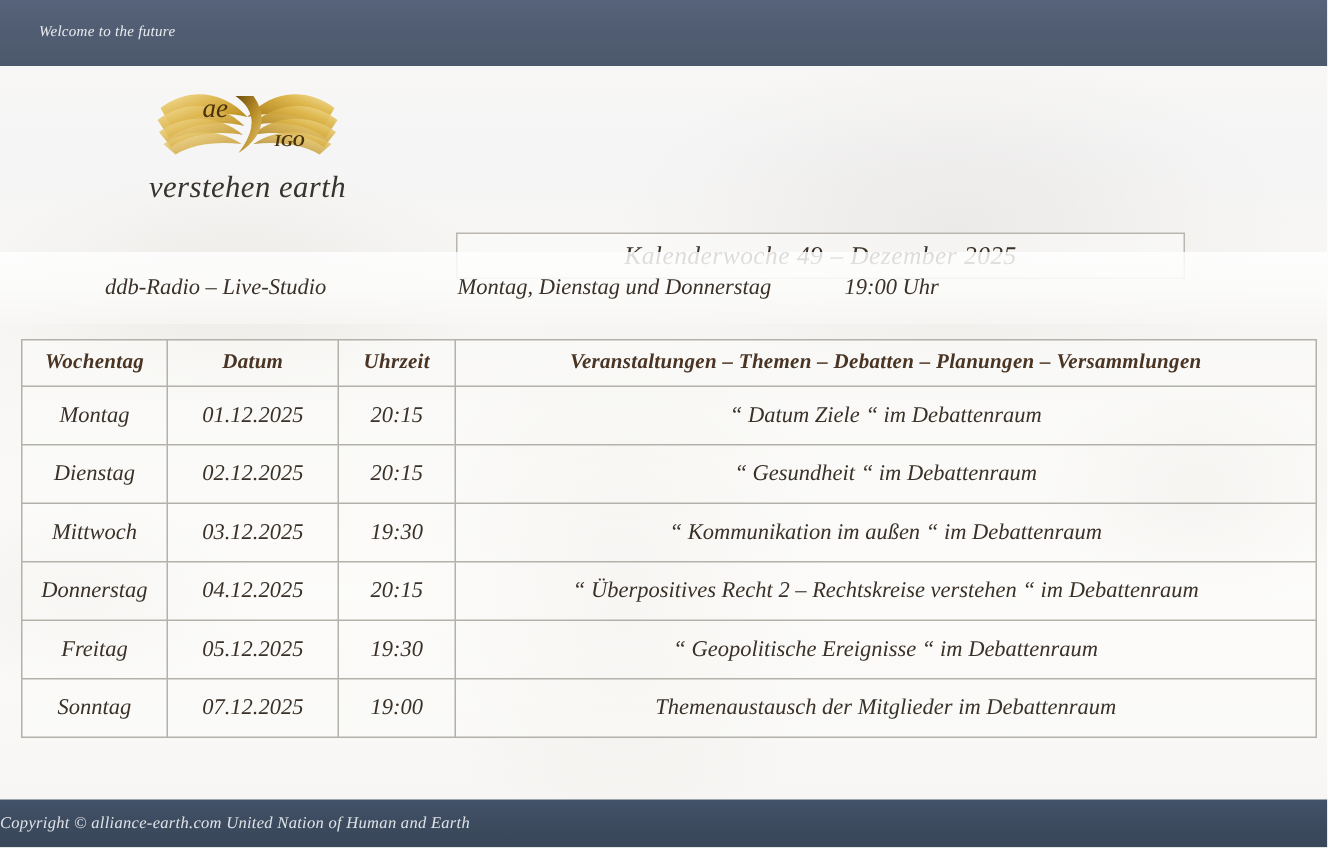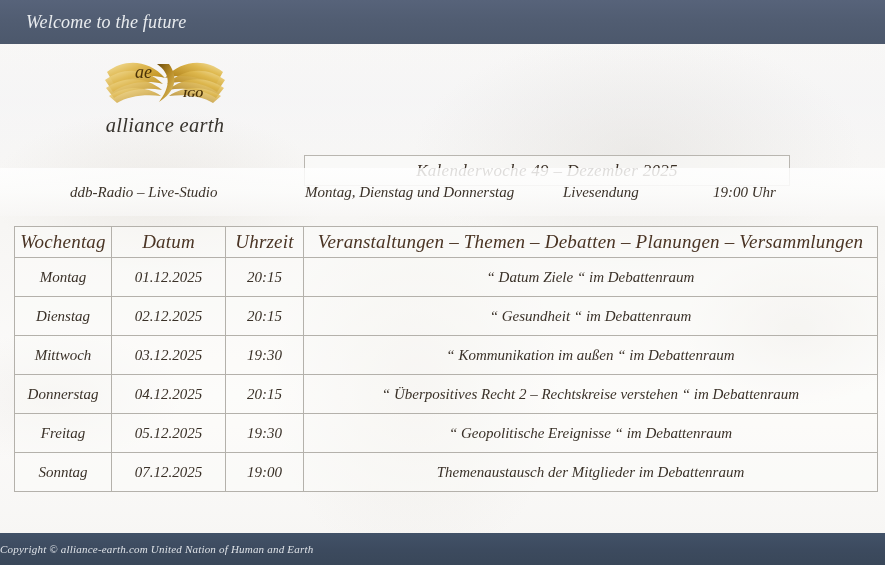--- a/index.html
+++ b/index.html
@@ -56,21 +56,21 @@
     z-index: 5;
   }
   .topbar-inner {
     position: absolute;
     left: 26px;
     top: 0;
     height: 44px;
     line-height: 44px;
     color: #e9ecef;
     font-style: italic;
-    font-size: 18px;
+    font-size: 10px;
     letter-spacing: 0.2px;
     white-space: nowrap;
   }
 
   
   .footerbar {
     position: absolute;
     left: 0;
     bottom: 0;
     width: 885px;
@@ -206,22 +206,22 @@
     border: 1px solid #b4b1ab;
     padding: 0;
     height: 38px;
     text-align: center;
     vertical-align: middle;
     background: rgba(253,252,251,0.42);
   }
   table.sched thead th {
     height: 30px;
     font-style: italic;
-    font-weight: normal;
-    font-size: 19px;
+    font-weight: bold;
+    font-size: 14px;
     color: #4a3424;
     background: rgba(252,251,250,0.55);
     letter-spacing: 0.2px;
     white-space: nowrap;
   }
   table.sched tbody td {
     font-style: italic;
     font-size: 15px;
     color: #3a3128;
     white-space: nowrap;
@@ -278,34 +278,33 @@
           <path d="M130 28 C112 14 88 16 72 32 C88 28 108 30 122 40 Z" fill="url(#goldR)" opacity="0.93"></path>
           <path d="M129 36 C111 23 88 25 73 38 C89 35 108 37 121 46 Z" fill="url(#goldR)" opacity="0.86"></path>
           <path d="M126 44 C109 33 88 34 74 44 C90 42 107 44 118 51 Z" fill="url(#goldR)" opacity="0.78"></path>
 
           <path d="M62 12 C76 22 76 34 64 50 C80 40 84 26 74 12 Z" fill="url(#goldCore)"></path>
 
           <text x="40" y="26" font-family="Liberation Serif, serif" font-size="18" font-style="italic" fill="#4a3208">ae</text>
           <text x="88" y="45" font-family="Liberation Serif, serif" font-size="11" font-weight="bold" font-style="italic" fill="#4a3208">IGO</text>
         </svg>
       </div>
-      <div class="brand-name">alliance earth</div>
+      <div class="brand-name">verstehen earth</div>
     </div>
 
 
     <div class="kw-box">
       <span class="kw-text">Kalenderwoche  49   –   Dezember  2025</span>
     </div>
   </div>
 
   <div class="radio-strip">
     <div class="radio-row">
       <span class="radio-studio">ddb-Radio – Live-Studio</span>
       <span class="radio-days">Montag,  Dienstag  und  Donnerstag</span>
-      <span class="radio-live">Livesendung</span>
       <span class="radio-time">19:00  Uhr</span>
     </div>
   </div>
 
   <div class="table-wrap">
     <table class="sched">
       <thead>
         <tr>
           <th class="c-day">Wochentag</th>
           <th class="c-date">Datum</th>

